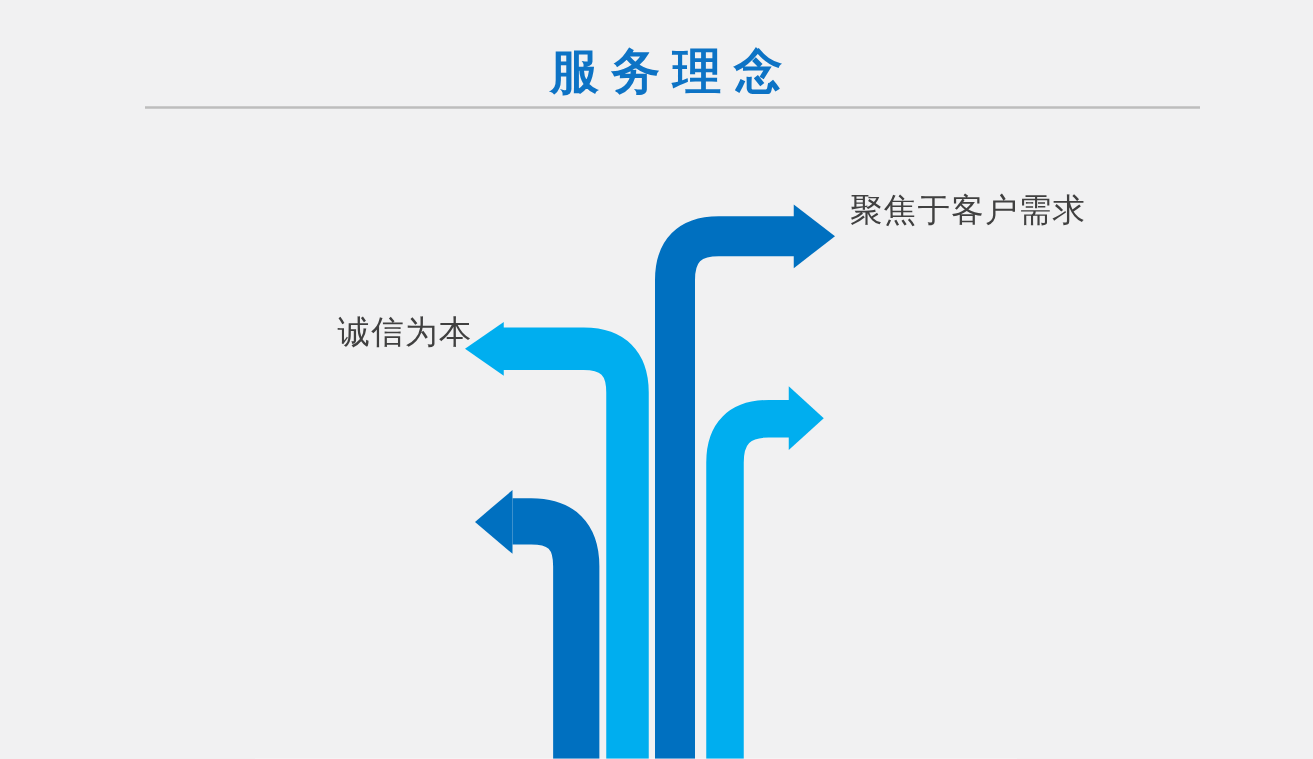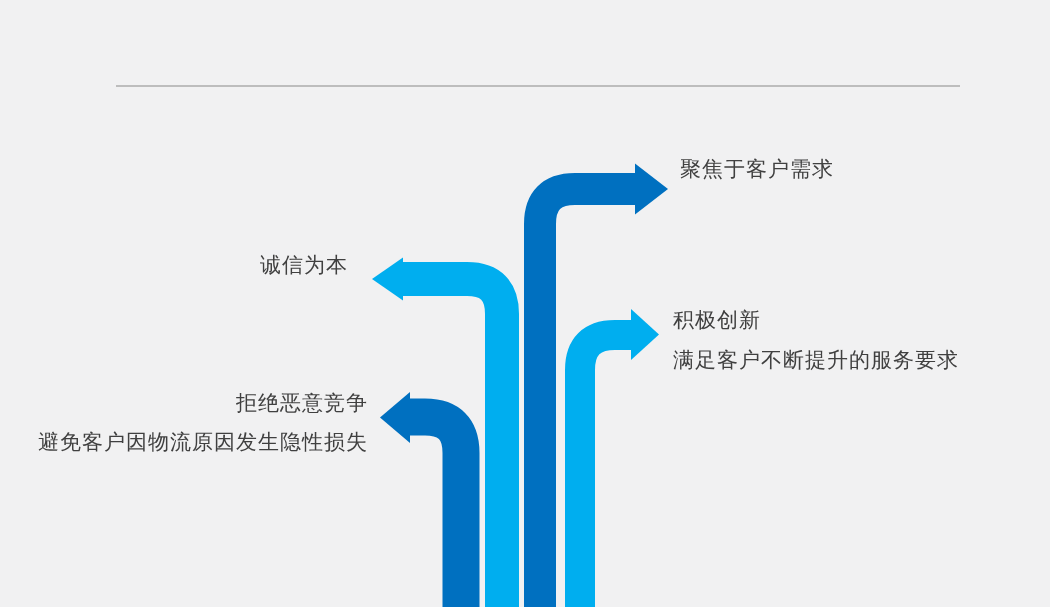--- a/index.html
+++ b/index.html
@@ -45,40 +45,41 @@
 
   .ribbon { fill: none; stroke-linecap: butt; }
   .ribbon.dark  { stroke: var(--dark-blue, #0070c0); }
   .ribbon.light { stroke: var(--light-blue, #00aeef); }
   .head.dark  { fill: var(--dark-blue, #0070c0); stroke: none; }
   .head.light { fill: var(--light-blue, #00aeef); stroke: none; }
 
   .txt {
     position: absolute;
     color: var(--text, #404040);
-    font-size: 21px;
+    font-size: 26px;
     letter-spacing: 1px;
   }
   .txt p { margin: 0; }
   .txt.align-right { text-align: right; }
 
   .txt-focus     { left: 680px; top: 148px; width: 340px; }
   .txt-focus p   { line-height: 41px; }
-  .txt-integrity { left: 18px;  top: 247px; width: 330px; }
+  .txt-integrity { left: 48px;  top: 247px; width: 330px; }
   .txt-integrity p { line-height: 36px; }
   .txt-innovation { left: 673px; top: 300px; width: 360px; }
   .txt-innovation p { line-height: 40px; }
   .txt-reject    { left: 22px;  top: 383px; width: 346px; }
   .txt-reject p  { line-height: 39px; }
 </style>
 </head>
 <body>
 
 <div class="slide">
 
+  <h1 class="title">服务理念</h1>
   <div class="divider"></div>
 
   <svg class="arrows" viewBox="0 0 1050 607" xmlns="http://www.w3.org/2000/svg" aria-hidden="true">
 
     <path class="ribbon dark" stroke-width="32" d="M 540 620 L 540 224 Q 540 189 575 189 L 636 189"></path>
     <polygon class="head dark" points="635,163.5 668,189 635,214.5"></polygon>
 
     <path class="ribbon light" stroke-width="34" d="M 502 620 L 502 314 Q 502 279 467 279 L 402 279"></path>
     <polygon class="head light" points="403,257.5 403,300.5 372,279"></polygon>
 
@@ -90,23 +91,15 @@
   </svg>
 
   <div class="txt txt-focus">
     <p>聚焦于客户需求</p>
   </div>
 
   <div class="txt txt-integrity align-right">
     <p>诚信为本</p>
   </div>
 
-  <div class="txt txt-innovation">
-    <p>积极创新</p>
-    <p>满足客户不断提升的服务要求</p>
-  </div>
 
-  <div class="txt txt-reject align-right">
-    <p>拒绝恶意竞争</p>
-    <p>避免客户因物流原因发生隐性损失</p>
-  </div>
 
 </div>
 
 </body></html>

